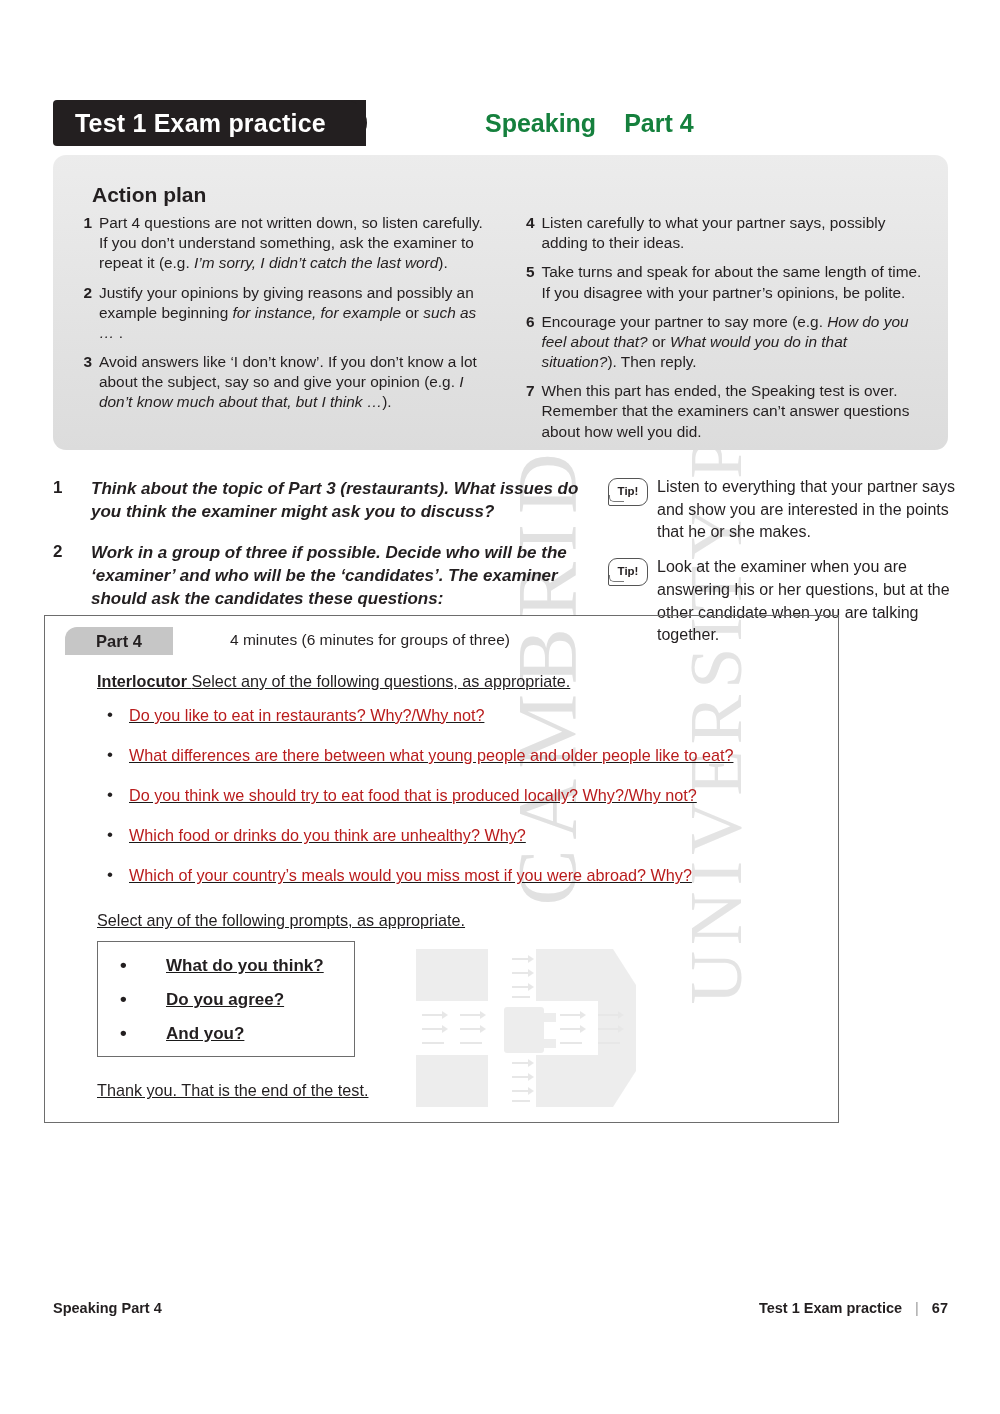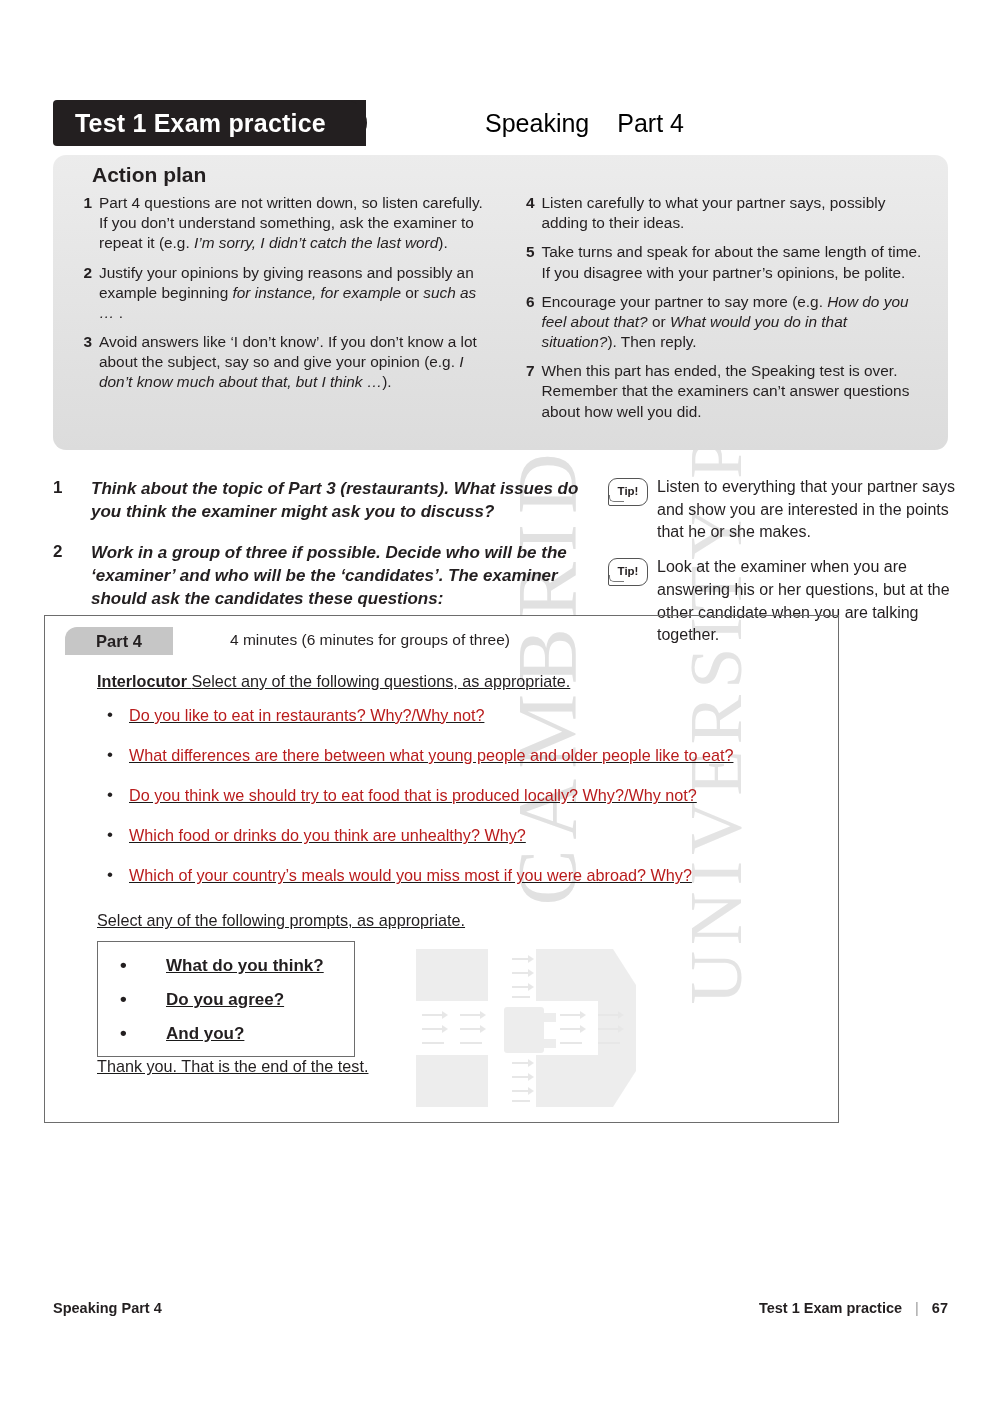--- a/index.html
+++ b/index.html
@@ -104,36 +104,36 @@
     position: absolute;
     left: 432px;
     top: 0;
     height: 46px;
     display: flex;
     align-items: center;
     gap: 28px;
   }
   .header-right span {
     font-size: 25px;
-    font-weight: normal;
-    color: #000000;
+    font-weight: bold;
+    color: #15803d;
     white-space: nowrap;
   }
 
   
   .action-panel {
     position: absolute;
     left: 53px;
     top: 155px;
     width: 895px;
     height: 295px;
     background: linear-gradient(180deg,#ececec 0%, #e3e3e3 55%, #dcdcdc 100%);
     border-radius: 13px;
     box-sizing: border-box;
-    padding: 8px 22px 10px 22px;
+    padding: 28px 22px 10px 22px;
     z-index: 2;
   }
   .action-title {
     font-size: 21px;
     font-weight: bold;
     color: #231f20;
     margin: 0 0 6px 17px;
   }
   .action-cols {
     display: flex;
@@ -342,20 +342,21 @@
   .prompts-box li::before {
     content: "\2022";
     position: absolute;
     left: 22px;
     top: -2px;
     font-size: 19px;
   }
   .closing {
     font-size: 16.2px;
     color: #231f20;
+    margin-top: 24px;
   }
 
   
   .footer {
     position: absolute;
     left: 53px;
     top: 1300px;
     width: 895px;
     display: flex;
     justify-content: space-between;

